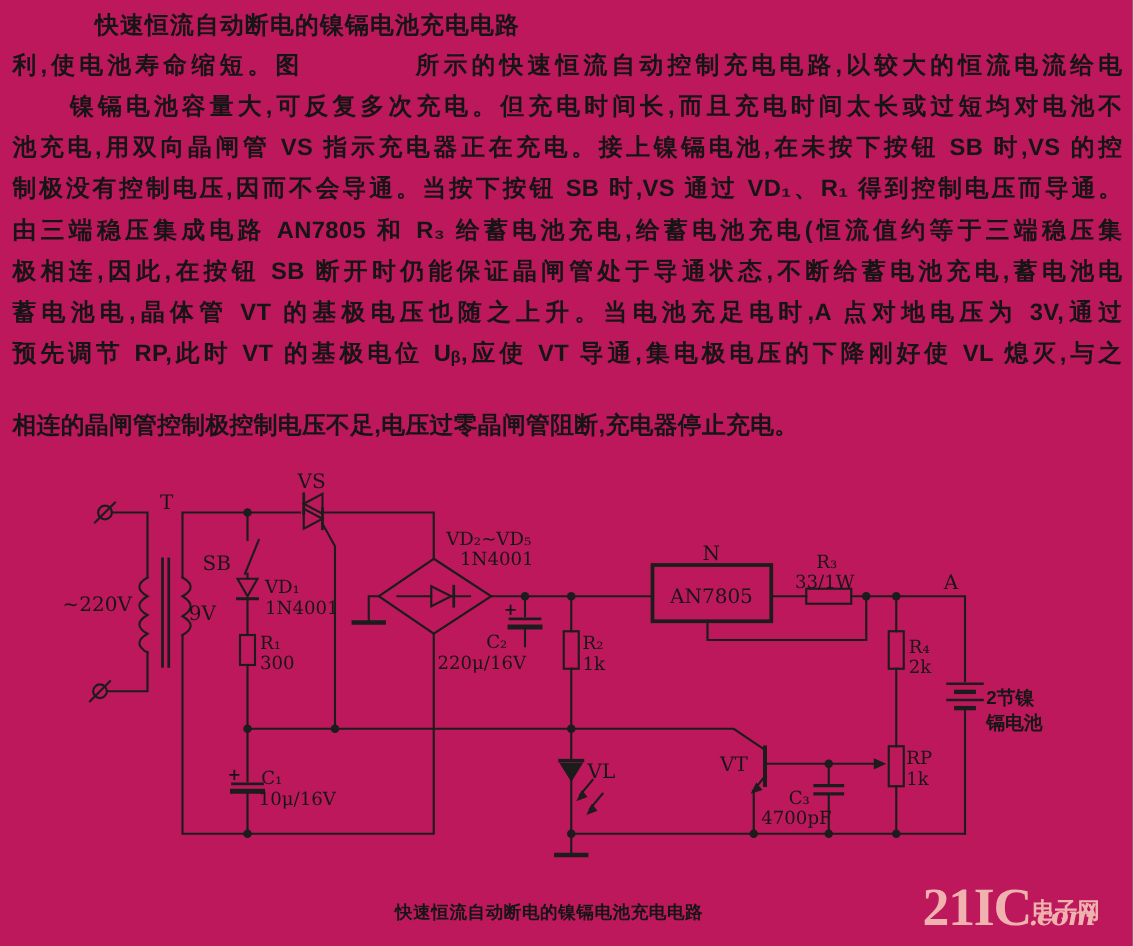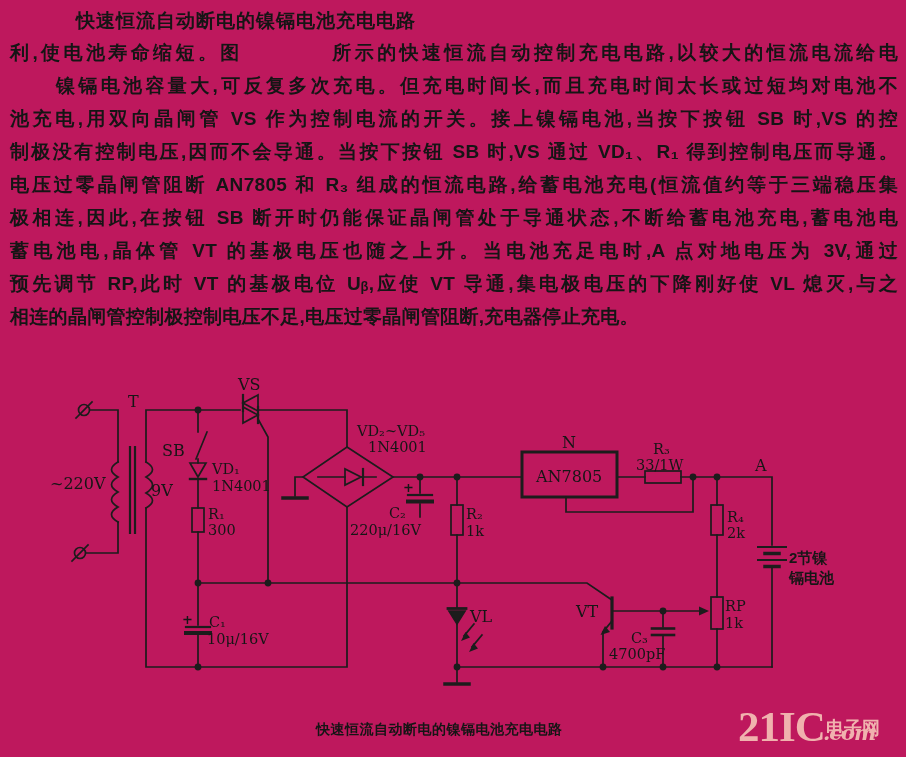--- a/index.html
+++ b/index.html
@@ -10,21 +10,21 @@
   .textblock{position:absolute;left:10px;top:6px;width:888px;}
   .doc-title{
     font-size:19px;font-weight:700;line-height:30px;padding-left:66px;
     letter-spacing:1px;
   }
   .para-line{
     font-size:19px;line-height:33px;font-weight:600;
     text-align:justify;text-align-last:justify;letter-spacing:0.3px;
   }
   .para-line.first{text-indent:46px;}
-  .para-line.last{text-align-last:left;}
+  .para-line.last{text-align-last:left;margin-top:24px;}
   .schematic{position:absolute;left:0;top:0;width:906px;height:757px;}
   .caption{
     position:absolute;left:316px;top:721px;width:240px;
     font-size:14px;font-weight:700;letter-spacing:0.5px;white-space:nowrap;
   }
   .watermark{position:absolute;left:738px;top:700px;width:160px;height:56px;color:#f0b2ae;}
   .wm-big{
     position:absolute;left:0;top:2px;font-size:43px;font-weight:800;
     letter-spacing:-1px;font-family:Liberation Serif, serif;
   }
@@ -42,23 +42,23 @@
 </style>
 </head>
 <body>
 
 <div class="page">
 
   <div class="textblock">
     <div class="doc-title">快速恒流自动断电的镍镉电池充电电路</div>
     <div class="para-line">利,使电池寿命缩短。图　　　　所示的快速恒流自动控制充电电路,以较大的恒流电流给电</div>
     <div class="para-line first">镍镉电池容量大,可反复多次充电。但充电时间长,而且充电时间太长或过短均对电池不</div>
-    <div class="para-line">池充电,用双向晶闸管 VS 作为控制电流的开关。接上镍镉电池,当按下按钮 SB 时,VS 的控</div>
+    <div class="para-line">池充电,用双向晶闸管 VS 指示充电器正在充电。接上镍镉电池,在未按下按钮 SB 时,VS 的控</div>
     <div class="para-line">制极没有控制电压,因而不会导通。当按下按钮 SB 时,VS 通过 VD₁、R₁ 得到控制电压而导通。</div>
-    <div class="para-line">电压过零晶闸管阻断 AN7805 和 R₃ 组成的恒流电路,给蓄电池充电(恒流值约等于三端稳压集</div>
+    <div class="para-line">由三端稳压集成电路 AN7805 和 R₃ 给蓄电池充电,给蓄电池充电(恒流值约等于三端稳压集</div>
     <div class="para-line">极相连,因此,在按钮 SB 断开时仍能保证晶闸管处于导通状态,不断给蓄电池充电,蓄电池电</div>
     <div class="para-line">蓄电池电,晶体管 VT 的基极电压也随之上升。当电池充足电时,A 点对地电压为 3V,通过</div>
     <div class="para-line">预先调节 RP,此时 VT 的基极电位 Uᵦ,应使 VT 导通,集电极电压的下降刚好使 VL 熄灭,与之</div>
     <div class="para-line last">相连的晶闸管控制极控制电压不足,电压过零晶闸管阻断,充电器停止充电。</div>
   </div>
 
   <svg class="schematic" viewBox="0 0 906 757" xmlns="http://www.w3.org/2000/svg" fill="none" stroke="#1c1c1c" stroke-width="1.7" stroke-linecap="square">
 
     <g>
       <circle cx="84" cy="410" r="5.5"></circle>

